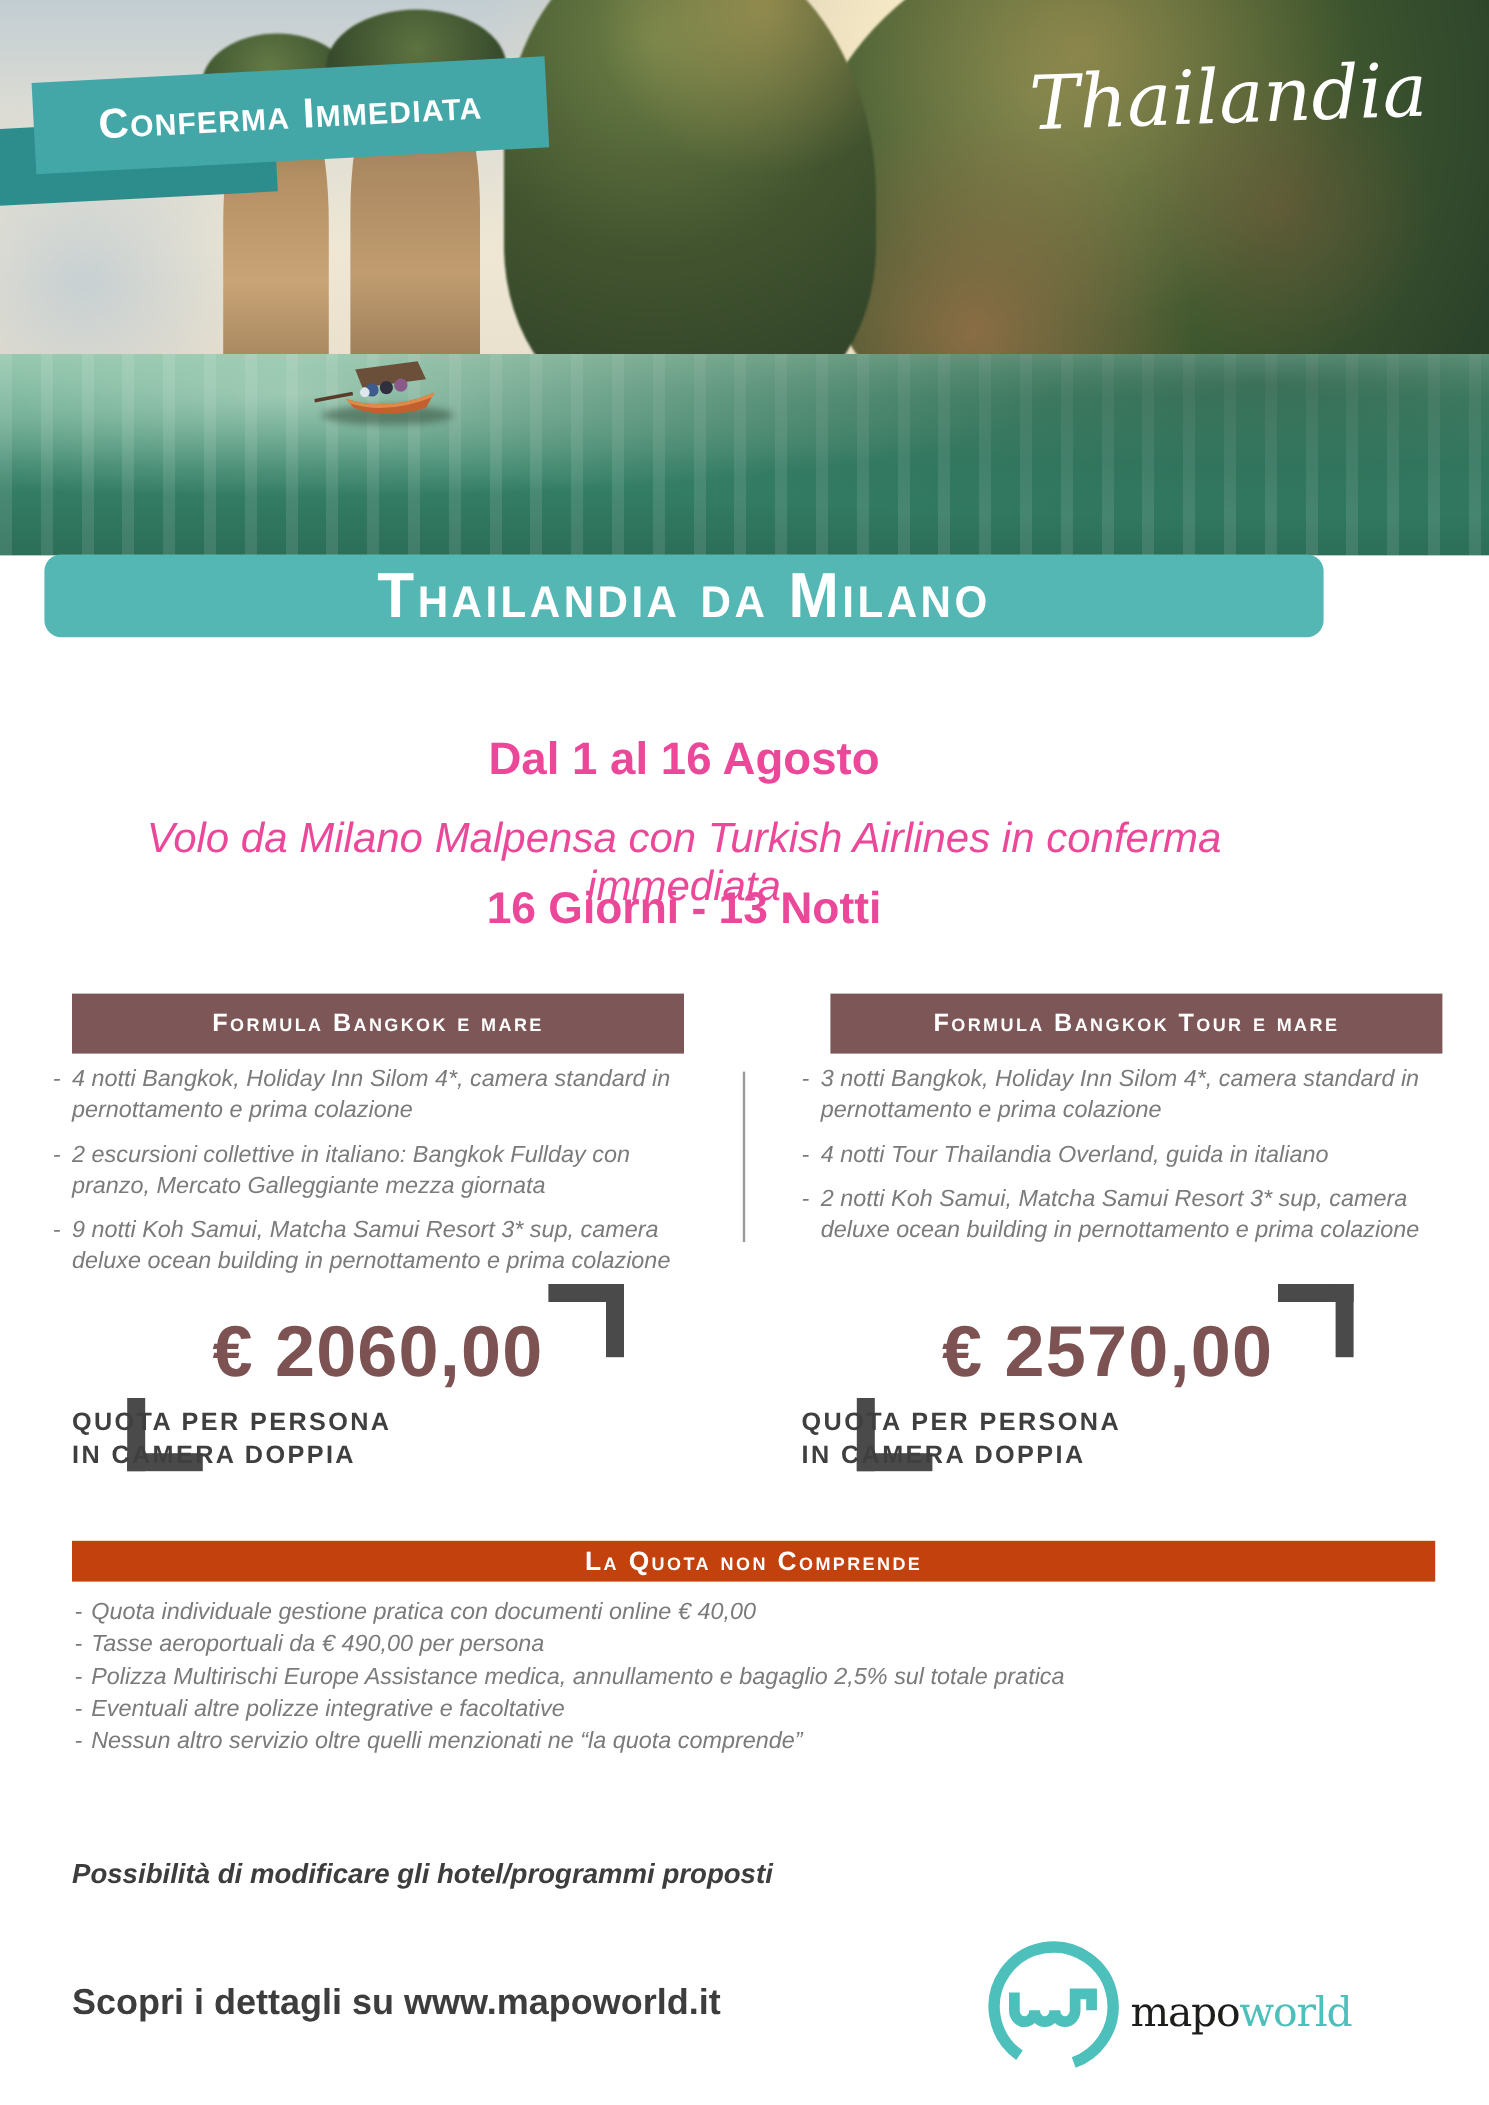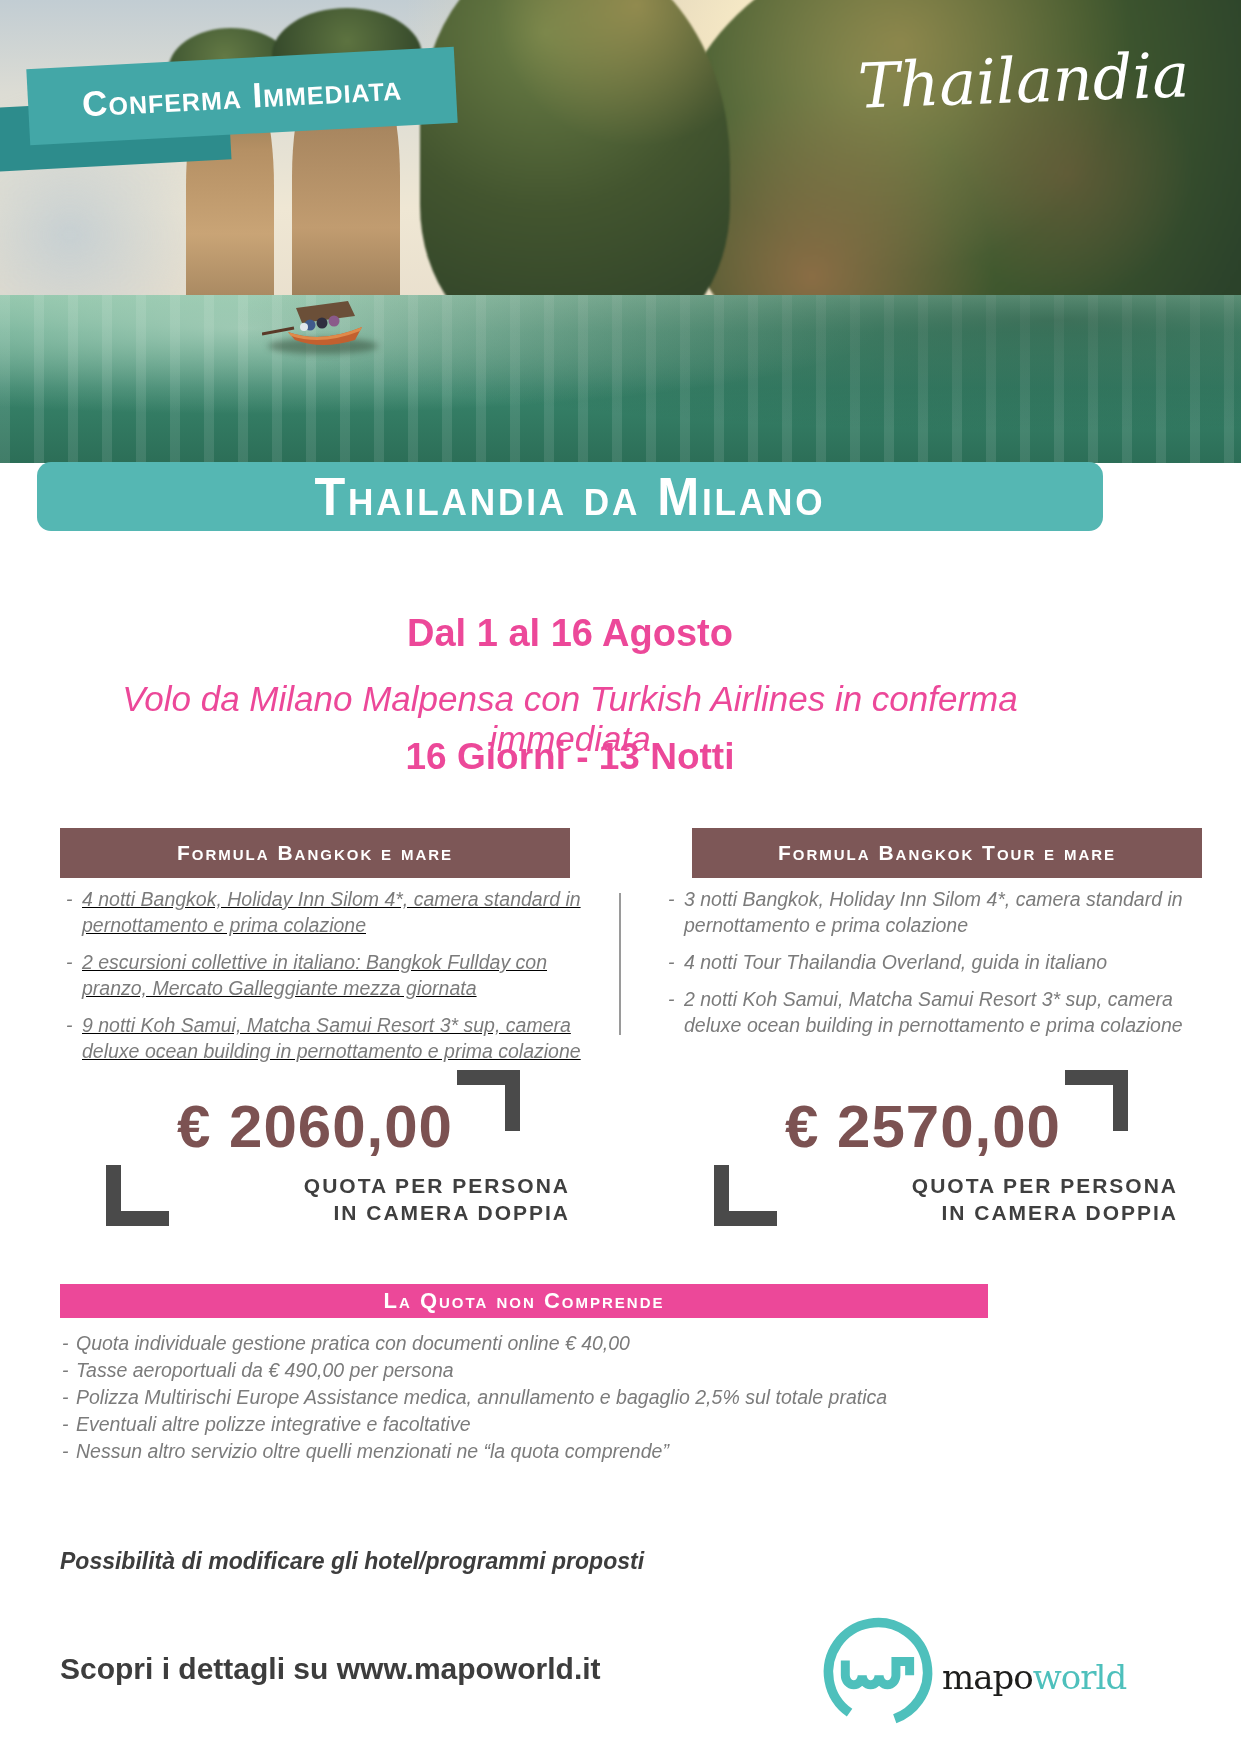--- a/index.html
+++ b/index.html
@@ -68,42 +68,42 @@
   .intro-flight{top:679px;font-size:35px;font-style:italic;}
   .intro-duration{top:736px;font-size:37px;font-weight:bold;}
 
   
   .col-header{position:absolute;top:828px;width:510px;height:50px;background:#7d5757;
     display:flex;align-items:center;justify-content:center;color:#fff;font-weight:bold;
     font-variant:small-caps;font-size:21px;letter-spacing:2px;}
   .col-header.left{left:60px;}
   .col-header.right{left:668px;margin-left:24px;}
   .col-list{position:absolute;top:886px;width:516px;margin:0;padding:0;list-style:none;}
-  .col-list.left{left:66px;text-decoration:underline;}
+  .col-list.left{left:44px;}
   .col-list.right{left:668px;}
   .col-list li{position:relative;padding-left:16px;margin-bottom:11px;
     font-style:italic;font-size:19.5px;line-height:26px;color:#7b7b7b;}
   .col-list li::before{content:"-";position:absolute;left:0;}
   .col-divider{position:absolute;left:619px;top:893px;width:2px;height:142px;background:#9a9a9a;}
 
   
   .price-block{position:absolute;top:1070px;width:510px;height:156px;}
   .price-block.left{left:60px;}
   .price-block.right{left:668px;}
   .bracket-tr{position:absolute;top:0;right:50px;width:48px;height:46px;
     border-top:15px solid #4a4a4a;border-right:15px solid #4a4a4a;}
   .bracket-bl{position:absolute;bottom:0;left:46px;width:48px;height:46px;
     border-bottom:15px solid #4a4a4a;border-left:15px solid #4a4a4a;}
   .price{position:absolute;top:22px;left:0;width:100%;text-align:center;
     color:#7c5252;font-size:60px;font-weight:bold;letter-spacing:1px;}
-  .price-note{position:absolute;top:102px;left:0;width:100%;text-align:right;
+  .price-note{position:absolute;top:102px;left:0;width:100%;text-align:left;
     color:#3f3f3f;font-size:21px;font-weight:bold;letter-spacing:2px;line-height:27px;}
 
   
-  .band2{position:absolute;left:60px;top:1284px;width:928px;height:34px;background:#ec4899;
+  .band2{position:absolute;left:60px;top:1284px;width:1136px;height:34px;background:#c2410c;
     display:flex;align-items:center;justify-content:center;color:#fff;font-weight:bold;
     font-variant:small-caps;font-size:22px;letter-spacing:2px;}
   .ni-list{position:absolute;left:62px;top:1330px;width:1130px;margin:0;padding:0;list-style:none;}
   .ni-list li{position:relative;padding-left:14px;font-style:italic;font-size:19.5px;
     line-height:27px;color:#7b7b7b;}
   .ni-list li::before{content:"-";position:absolute;left:0;}
 
   
   .modify-note{position:absolute;left:60px;top:1548px;font-size:23px;font-weight:bold;
     font-style:italic;color:#3d3d3d;}

